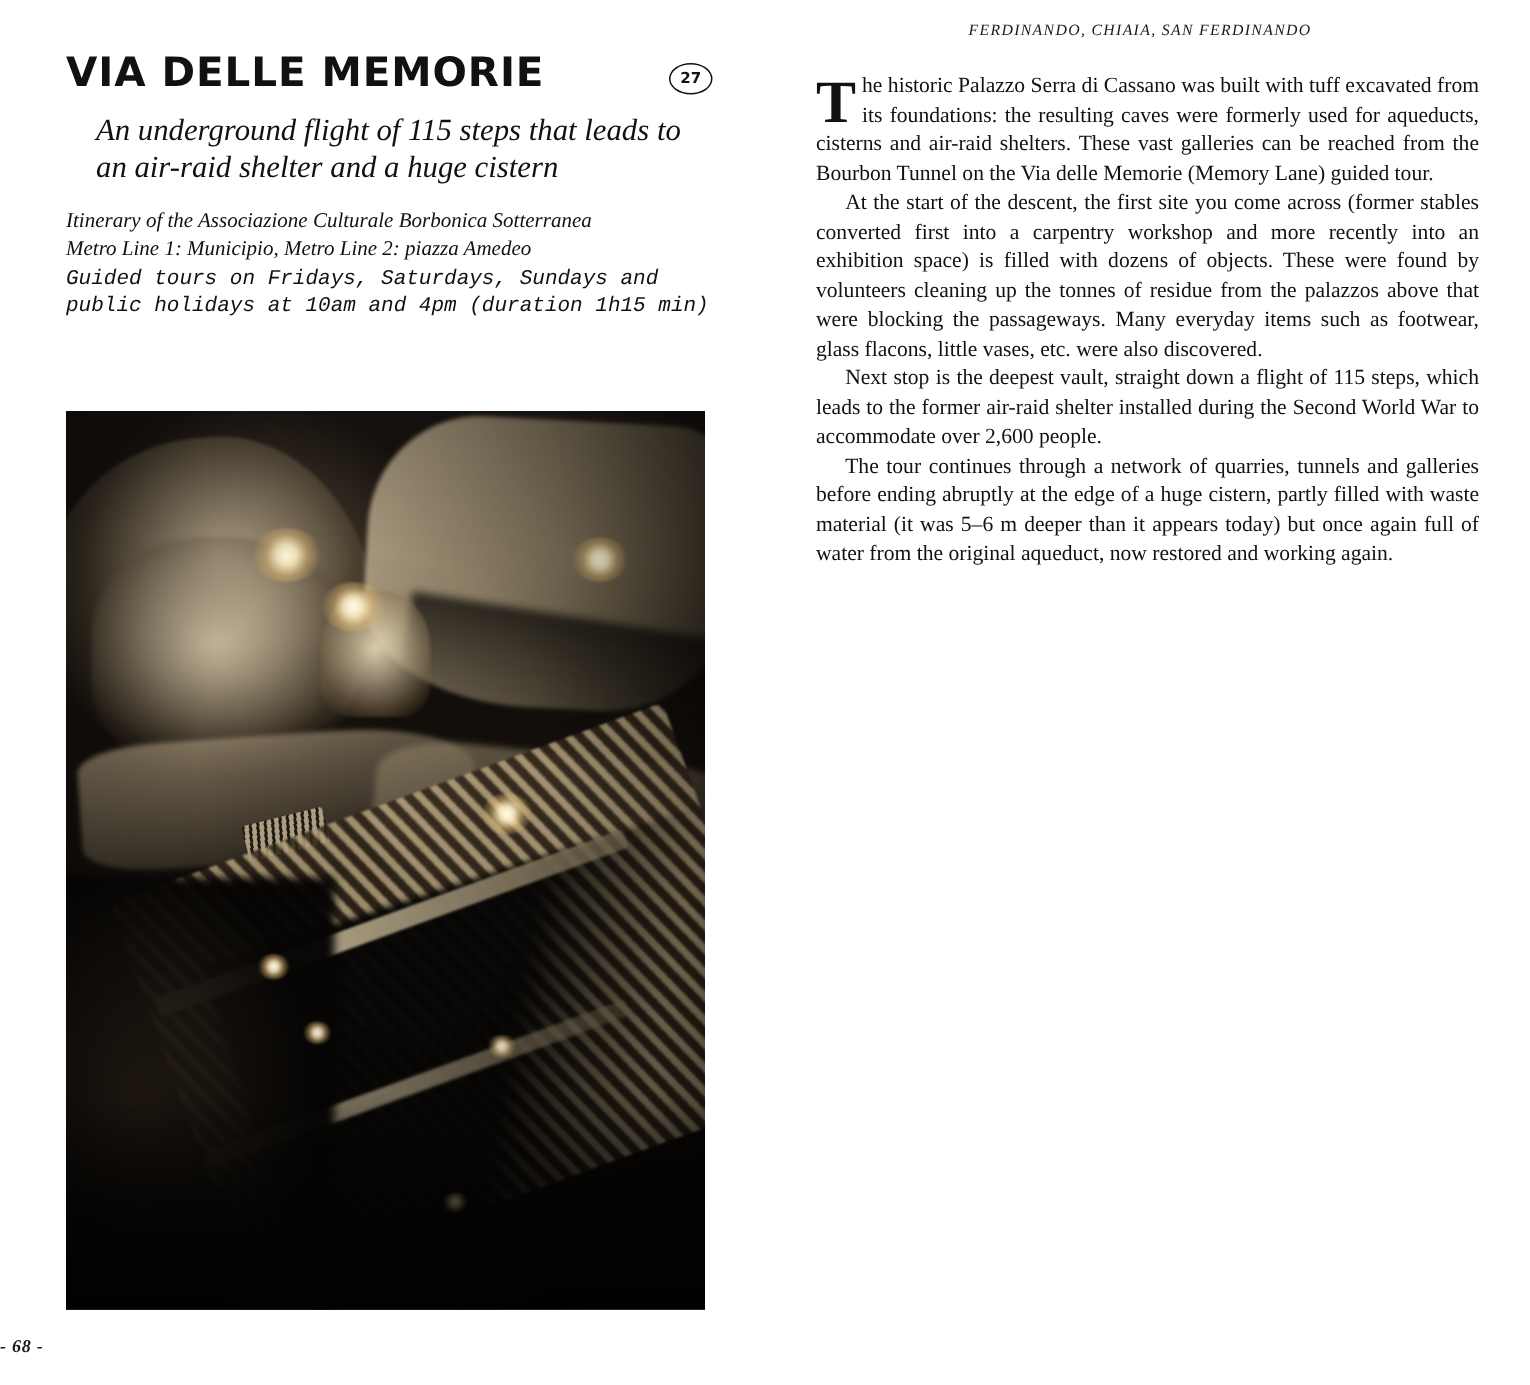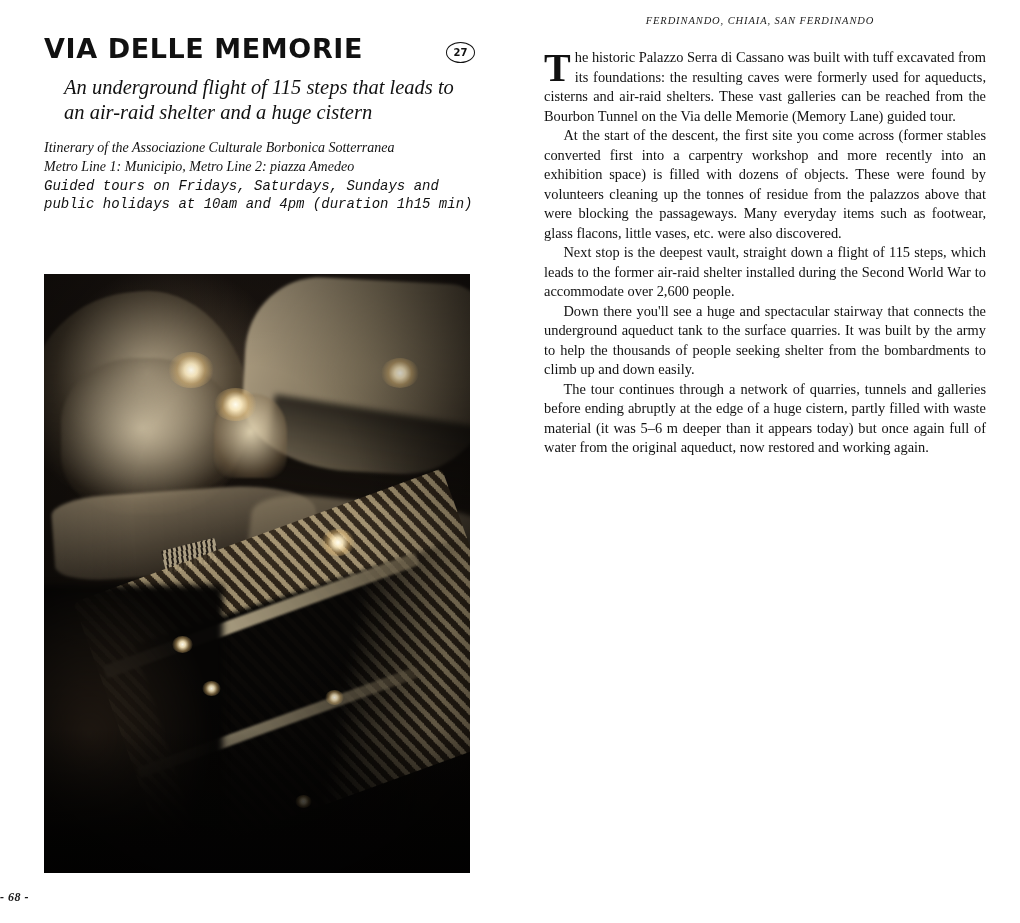--- a/index.html
+++ b/index.html
@@ -342,19 +342,18 @@
 
     <div class="folio" id="folio-left">- 68 -</div>
   </div>
 
   <div class="right-page">
 
     <div class="body-col">
       <p class="first"><span class="dropcap">T</span><span>he historic Palazzo Serra di Cassano was built with tuff excavated from its foundations: the resulting caves were formerly used for aqueducts, cisterns and air-raid shelters. These vast galleries can be reached from the Bourbon Tunnel on the Via delle Memorie (Memory Lane) guided tour.</span></p>
       <p>At the start of the descent, the first site you come across (former stables converted first into a carpentry workshop and more recently into an exhibition space) is filled with dozens of objects. These were found by volunteers cleaning up the tonnes of residue from the palazzos above that were blocking the passageways. Many everyday items such as footwear, glass flacons, little vases, etc. were also discovered.</p>
       <p>Next stop is the deepest vault, straight down a flight of 115 steps, which leads to the former air-raid shelter installed during the Second World War to accommodate over 2,600 people.</p>
-      <p>Down there you'll see a huge and spectacular stairway that connects the underground aqueduct tank to the surface quarries. It was built by the army to help the thousands of people seeking shelter from the bombardments to climb up and down easily.</p>
       <p>The tour continues through a network of quarries, tunnels and galleries before ending abruptly at the edge of a huge cistern, partly filled with waste material (it was 5–6 m deeper than it appears today) but once again full of water from the original aqueduct, now restored and working again.</p>
     </div>
 
   </div>
 
 </div>
 
 </body></html>

